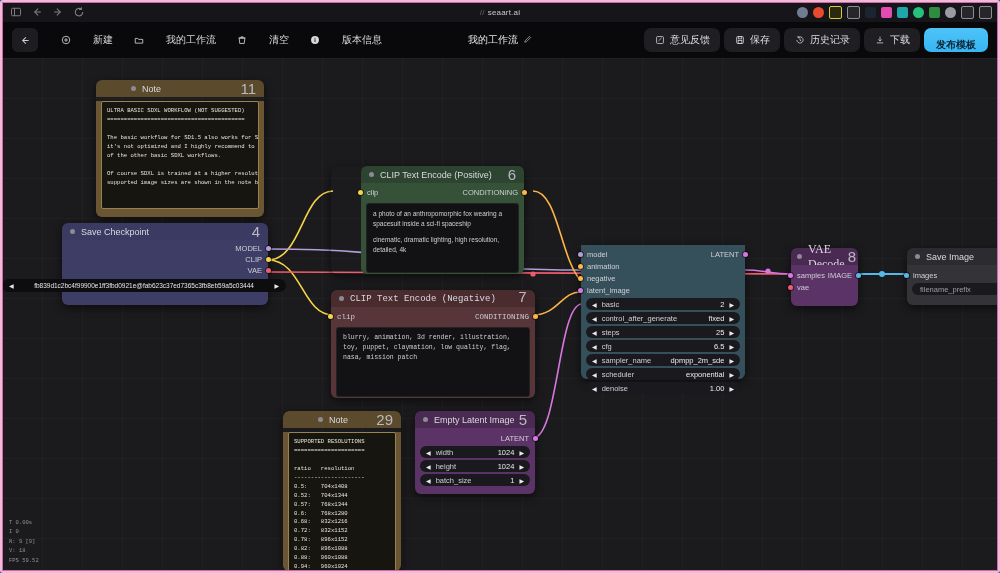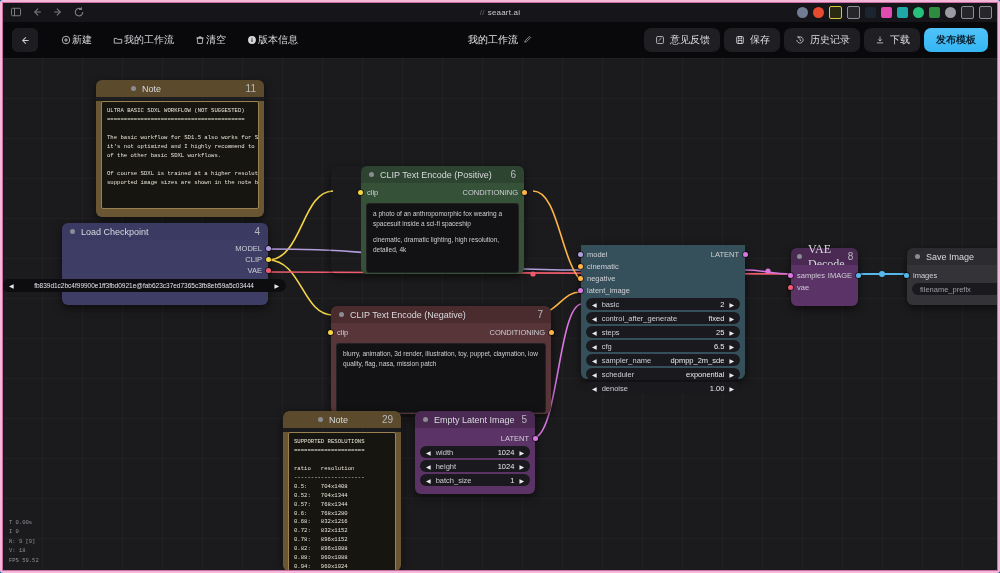--- a/index.html
+++ b/index.html
@@ -30,53 +30,53 @@
   
   .apptoolbar{
     position:absolute;left:2px;right:2px;top:22px;height:36px;
     background:#09090b;display:flex;align-items:center;
   }
   .tb-back{
     width:26px;height:24px;margin-left:10px;border-radius:6px;background:#1d1d21;
     display:flex;align-items:center;justify-content:center;color:#cfcfd4;font-size:12px;
   }
   .tb-items{display:flex;align-items:center;gap:20px;margin-left:22px;}
-  .tb-item{display:flex;align-items:center;gap:1px;font-size:10px;color:#d8d8dd;white-space:nowrap;}
+  .tb-item{display:flex;align-items:center;gap:22px;font-size:10px;color:#d8d8dd;white-space:nowrap;}
   .tb-item .ico{width:11px;height:11px;display:flex;align-items:center;justify-content:center;color:#d8d8dd;}
   .tb-center{
     position:absolute;left:0;right:0;text-align:center;font-size:10px;color:#e3e3e8;
     display:flex;align-items:center;justify-content:center;gap:5px;pointer-events:none;
   }
   .tb-center .pen{font-size:9px;color:#b7b7be;}
   .tb-right{position:absolute;right:10px;display:flex;align-items:center;gap:4px;}
   .pill{
     height:24px;border-radius:7px;background:#1e1e23;display:flex;align-items:center;gap:5px;
     padding:0 10px;font-size:10px;color:#dededf;white-space:nowrap;
   }
   .pill .ico{width:11px;height:11px;display:flex;align-items:center;justify-content:center;}
-  .pill.primary{background:linear-gradient(180deg,#4fc3f7,#35b6f5);color:#0b2230;font-weight:bold;padding:0 12px;}
+  .pill.primary{background:linear-gradient(180deg,#4fc3f7,#35b6f5);color:#0b2230;font-weight:bold;padding:0 12px;align-items:flex-end;}
 
   
   .canvas{
     position:absolute;left:2px;right:2px;top:58px;bottom:2px;
     background:
       linear-gradient(rgba(255,255,255,.028) 1px,transparent 1px) 0 0/40px 40px,
       linear-gradient(90deg,rgba(255,255,255,.028) 1px,transparent 1px) 0 0/40px 40px,
       #1b1b1d;
     overflow:hidden;
   }
 
   
   .node{position:absolute;border-radius:6px;box-shadow:0 3px 9px rgba(0,0,0,.55);}
   .node-title{
     height:17px;display:flex;align-items:center;padding:0 8px;font-size:9px;
     border-radius:6px 6px 0 0;color:#d9d9de;
   }
   .node-title .dot{width:5px;height:5px;border-radius:50%;background:#8b8b93;margin-right:6px;flex:none;}
-  .node-title .idx{margin-left:auto;font-size:10px;color:#b9b9c1;}
+  .node-title .idx{margin-left:auto;font-size:15px;color:#b9b9c1;}
   .node-body{border-radius:0 0 6px 6px;position:relative;}
 
   
   .ports{position:relative;}
   .port-row{display:flex;align-items:center;height:11px;position:relative;font-size:7.5px;}
   .port-in{position:absolute;left:6px;display:flex;align-items:center;gap:5px;color:#cfcfd6;}
   .port-out{position:absolute;right:6px;display:flex;align-items:center;gap:5px;color:#cfcfd6;}
   .pdot{width:5px;height:5px;border-radius:50%;flex:none;box-shadow:0 0 0 1px rgba(0,0,0,.45);}
   .pdot.model{background:#b39ddb;}
   .pdot.clip{background:#f5d547;}
@@ -321,21 +321,21 @@
 
 Of course SDXL is trained at a higher resolution, the
 supported image sizes are shown in the note below.</pre>
         </div>
       </div>
     </div>
 
     <div class="node n-checkpoint" style="left:60px;top:165px;width:206px;">
       <div class="node-title">
         <span class="dot"></span>
-        <span>Load Checkpoint</span>
+        <span>Save Checkpoint</span>
         <span class="idx">4</span>
       </div>
       <div class="node-body" style="height:62px;padding-top:3px;">
         <div class="ports">
           <div class="port-row">
             <span class="port-out">
                 <span>MODEL</span>
                 <span class="pdot model" style="position:absolute;right:-9px;"></span>
               </span>
           </div>
@@ -380,21 +380,21 @@
             </span>
         </div>
         <div class="textbox" style="height:58px;">
           <div>a photo of an anthropomorphic fox wearing a spacesuit inside a sci-fi spaceship</div>
           <div style="height:6px"></div>
           <div>cinematic, dramatic lighting, high resolution, detailed, 4k</div>
         </div>
       </div>
     </div>
 
-    <div class="node n-neg" style="left:329px;top:248px;width:220px;">
+    <div class="node n-neg" style="left:329px;top:232px;width:204px;font-family:Liberation Mono, monospace;">
       <div class="node-title">
         <span class="dot"></span>
         <span>CLIP Text Encode (Negative)</span>
         <span class="idx">7</span>
       </div>
       <div class="node-body" style="height:88px;padding-top:3px;">
         <div class="port-row" style="height:13px;">
           <span class="port-in">
               <span class="pdot clip" style="position:absolute;left:-9px;"></span>
               <span>clip</span>
@@ -418,21 +418,21 @@
               <span>model</span>
             </span>
           <span class="port-out">
               <span>LATENT</span>
               <span class="pdot latent" style="position:absolute;right:-9px;"></span>
             </span>
         </div>
         <div class="port-row" style="height:12px;">
           <span class="port-in">
               <span class="pdot cond" style="position:absolute;left:-9px;"></span>
-              <span>cinematic</span>
+              <span>animation</span>
             </span>
         </div>
         <div class="port-row" style="height:12px;">
           <span class="port-in">
               <span class="pdot cond" style="position:absolute;left:-9px;"></span>
               <span>negative</span>
             </span>
         </div>
         <div class="port-row" style="height:12px;">
           <span class="port-in">

